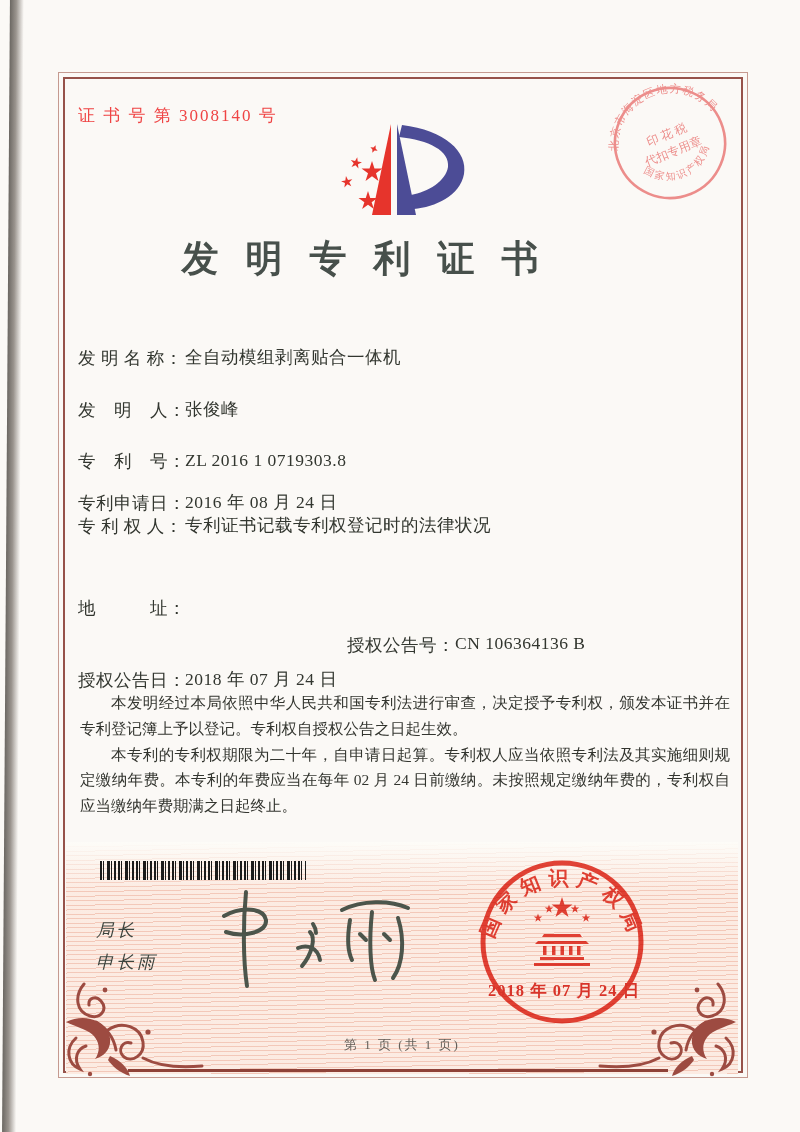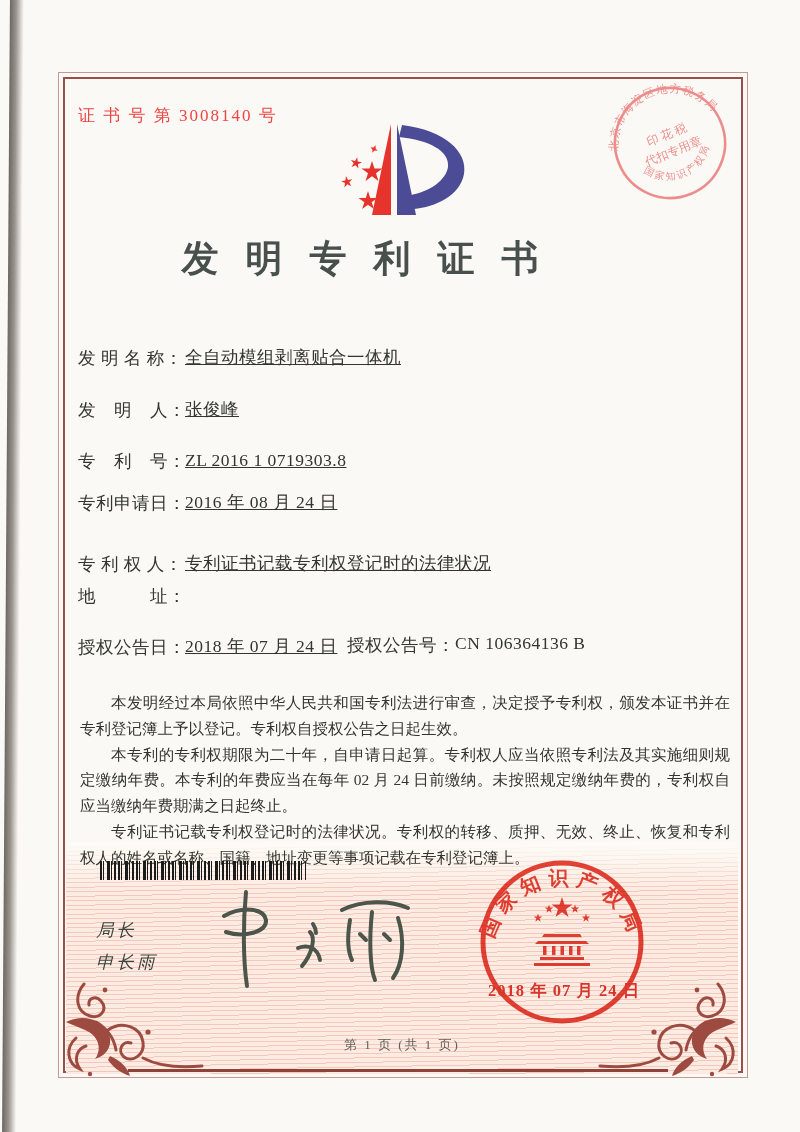--- a/index.html
+++ b/index.html
@@ -22,21 +22,21 @@
   .logo{position:absolute;left:325px;top:108px;}
 
   .stamp{position:absolute;left:595px;top:68px;mix-blend-mode:multiply;opacity:.85;}
 
   .title{position:absolute;left:58px;top:234px;width:604px;text-align:center;
     font-size:37px;font-weight:600;color:#47504b;letter-spacing:27px;text-indent:27px;}
 
   .field{position:absolute;left:78px;display:flex;align-items:flex-end;
     font-size:17.5px;color:#32362f;letter-spacing:0.5px;}
   .field .lbl{white-space:pre;width:107px;flex:0 0 107px;}
-  .field .val{white-space:pre-line;max-width:545px;line-height:26px;text-decoration:underline;}
+  .field .val{white-space:pre-line;max-width:545px;line-height:26px;}
   .field2{position:absolute;display:flex;font-size:17.5px;color:#32362f;letter-spacing:0.5px;}
 
   .paras{position:absolute;left:80px;top:664px;width:650px;font-size:15.5px;
     line-height:25.8px;color:#33352f;text-align:justify;margin-top:26px;}
   .paras p{margin:0;text-indent:2em;}
 
   .barcode{position:absolute;left:100px;top:861px;width:206px;height:19px;
     background:repeating-linear-gradient(90deg,
       #1b1b1b 0 2px,transparent 2px 3px,
       #1b1b1b 3px 4px,transparent 4px 7px,
@@ -160,40 +160,39 @@
     <span class="val">张俊峰</span>
   </div>
   <div class="field" style="top:447px">
     <span class="lbl">专　利　号：</span>
     <span class="val">ZL 2016 1 0719303.8</span>
   </div>
   <div class="field" style="top:489px">
     <span class="lbl">专利申请日：</span>
     <span class="val">2016 年 08 月 24 日</span>
   </div>
-  <div class="field" style="top:550px">
+  <div class="field" style="top:512px">
     <span class="lbl">专 利 权 人：</span>
     <span class="val">专利证书记载专利权登记时的法律状况</span>
   </div>
-  <div class="field" style="top:584px">
+  <div class="field" style="top:596px">
     <span class="lbl">地　　　址：</span>
   </div>
-  <div class="field" style="top:633px">
+  <div class="field" style="top:666px">
     <span class="lbl">授权公告日：</span>
     <span class="val">2018 年 07 月 24 日</span>
   </div>
   <div class="field2" style="left:347px;top:633px">
     <span class="lbl" style="white-space:pre">授权公告号：</span>
     <span class="val" style="white-space:pre">CN 106364136 B</span>
   </div>
 
   <div class="paras">
     <p>本发明经过本局依照中华人民共和国专利法进行审查，决定授予专利权，颁发本证书并在专利登记簿上予以登记。专利权自授权公告之日起生效。</p>
     <p>本专利的专利权期限为二十年，自申请日起算。专利权人应当依照专利法及其实施细则规定缴纳年费。本专利的年费应当在每年 02 月 24 日前缴纳。未按照规定缴纳年费的，专利权自应当缴纳年费期满之日起终止。</p>
-    <p>专利证书记载专利权登记时的法律状况。专利权的转移、质押、无效、终止、恢复和专利权人的姓名或名称、国籍、地址变更等事项记载在专利登记簿上。</p>
   </div>
 
   <div class="barcode"></div>
 
   <div class="officer" style="top:918px">局长</div>
   <div class="officer" style="top:950px">申长雨</div>
 
   <svg class="signature" width="210" height="110" viewBox="0 0 210 110">
     <g fill="none" stroke="#3a463c" stroke-width="4" stroke-linecap="round" opacity="0.9">
       <path d="M34,10 C31,40 31,78 35,104"></path>

